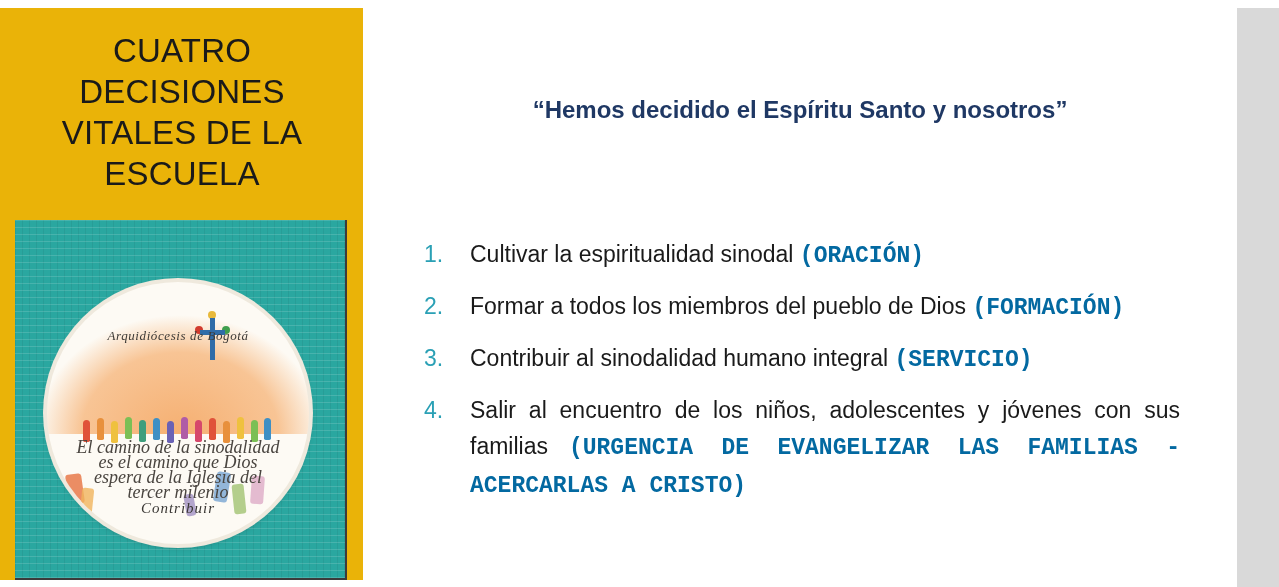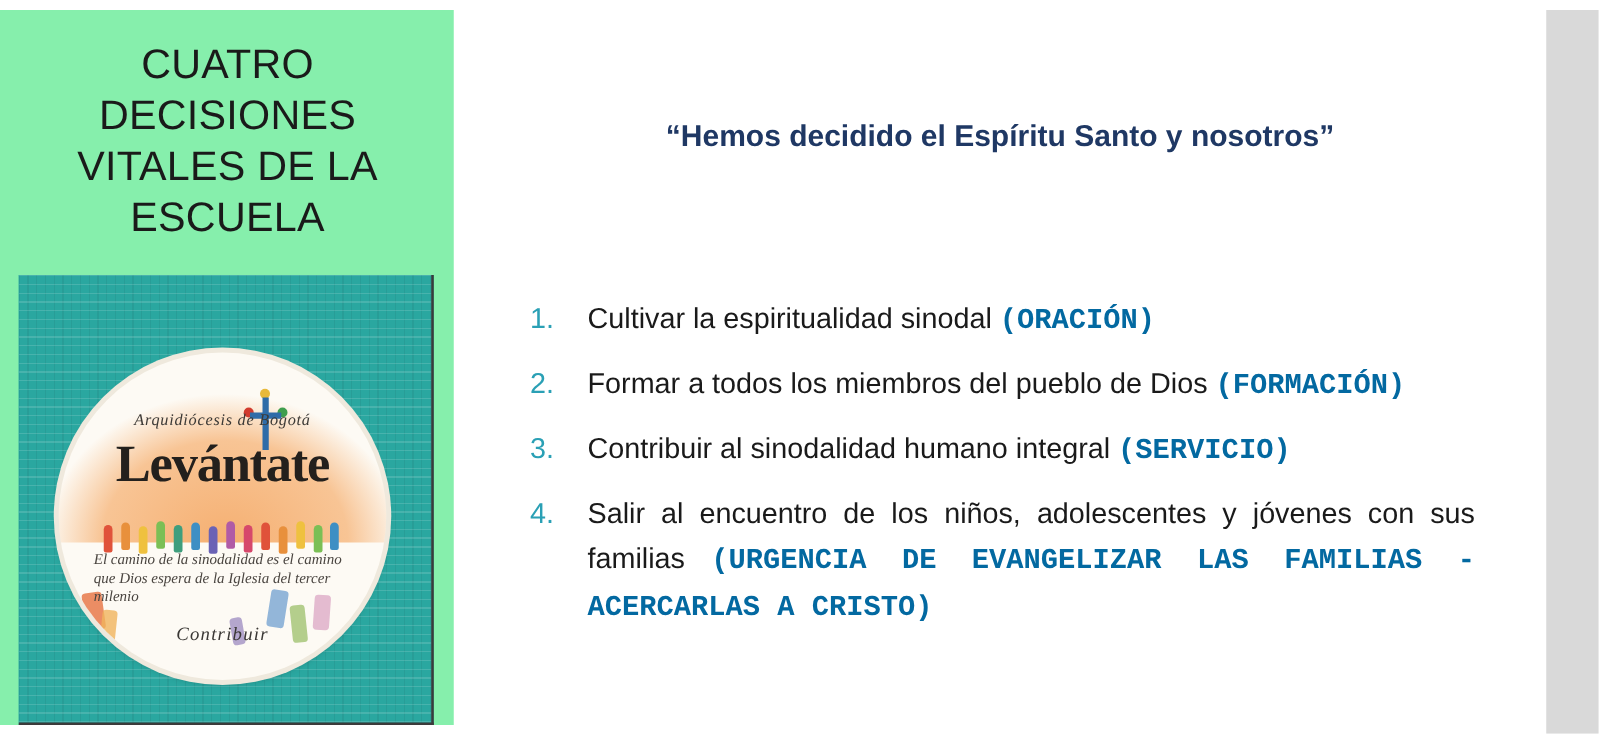--- a/index.html
+++ b/index.html
@@ -21,21 +21,21 @@
     height: 587px;
     background: #ffffff;
   }
   
   .left-panel {
     position: absolute;
     left: 0px;
     top: 8px;
     width: 363px;
     height: 572px;
-    background: #86efac;
+    background: #eab308;
   }
   .panel-title {
     position: absolute;
     left: 22px;
     top: 22px;
     width: 320px;
     text-align: center;
     color: #1a1a1a;
     font-size: 33px;
     line-height: 41px;
@@ -115,23 +115,24 @@
     font-family: "Liberation Sans", sans-serif;
     font-weight: bold;
     font-size: 19px;
     color: #c8452a;
   }
   .emblem-quote {
     position: absolute;
     left: 28px;
     top: 158px;
     width: 206px;
+    text-align: center;
     font-family: "Liberation Serif", serif;
     font-style: italic;
-    font-size: 12px;
+    font-size: 18px;
     line-height: 15px;
     color: #4a4540;
   }
   .emblem-signature {
     position: absolute;
     left: 0;
     top: 218px;
     width: 262px;
     text-align: center;
     font-family: "Liberation Serif", serif;
@@ -274,21 +275,20 @@
 
         <div class="emblem-cross">
           <span class="doty"></span>
           <span class="dotr"></span>
           <span class="dotg"></span>
           <span class="v"></span>
           <span class="h"></span>
         </div>
 
         <div class="emblem-arcname">Arquidiócesis de Bogotá</div>
-        <div class="emblem-word">Levántate</div>
 
         <div class="emblem-people">
           <i style="left:0px;  top:4px;  background:#e0523a;"></i>
           <i style="left:14px; top:2px;  background:#e8903c;"></i>
           <i style="left:28px; top:5px;  background:#efc13f;"></i>
           <i style="left:42px; top:1px;  background:#7bbf55;"></i>
           <i style="left:56px; top:4px;  background:#3f9e7d;"></i>
           <i style="left:70px; top:2px;  background:#3e8fc4;"></i>
           <i style="left:84px; top:5px;  background:#6a62b5;"></i>
           <i style="left:98px; top:1px;  background:#b05ba6;"></i>

